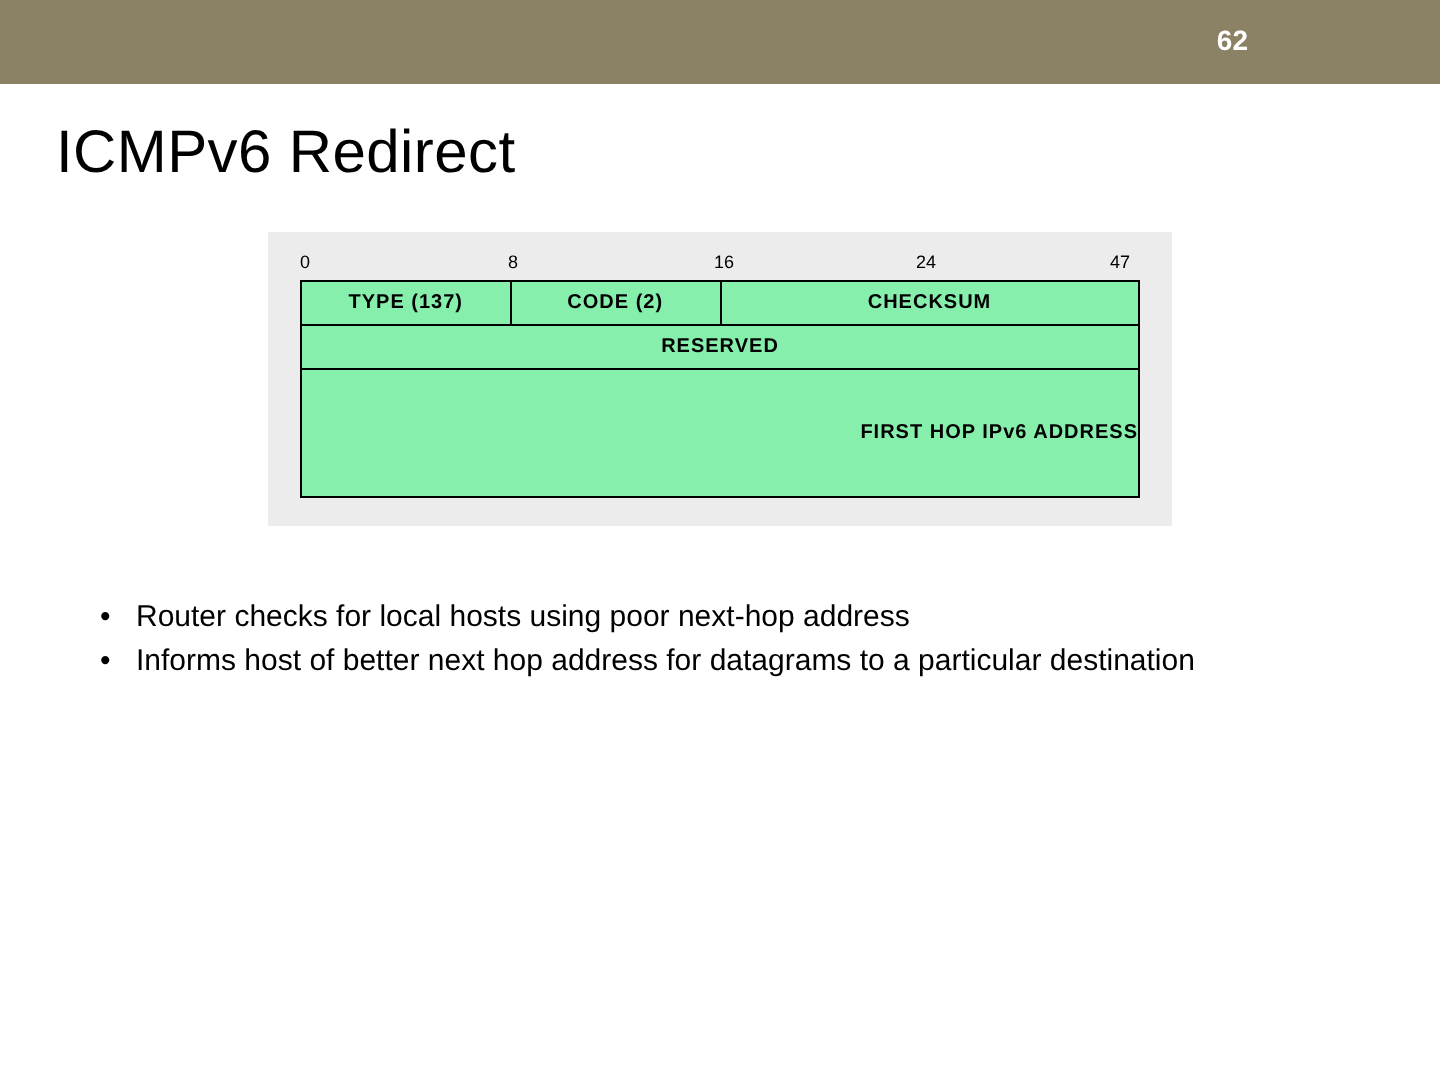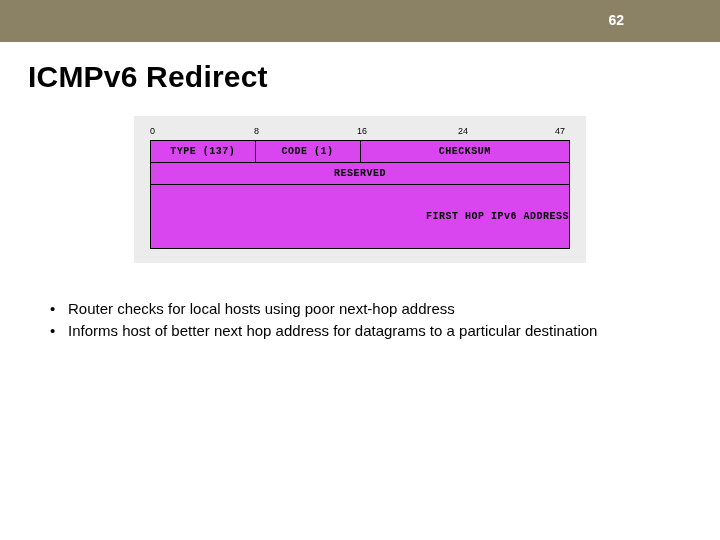--- a/index.html
+++ b/index.html
@@ -20,21 +20,21 @@
     position: absolute;
     right: 96px;
     top: 12px;
     color: #ffffff;
     font-size: 14px;
     font-weight: bold;
     text-align: center;
   }
   .title {
     font-size: 30px;
-    font-weight: 700;
+    font-weight: 400;
     color: #000;
     margin: 18px 0 0 28px;
     letter-spacing: 0.2px;
   }
   .diagram-wrap {
     margin: 22px auto 0 auto;
     width: 452px;
     background: #ececec;
     padding: 10px 16px 14px 16px;
   }
@@ -55,25 +55,25 @@
     width: 420px;
     border-collapse: collapse;
     table-layout: fixed;
   }
   .pkt-table td {
     border: 1px solid #000;
     text-align: center;
     vertical-align: middle;
     font-size: 10px;
     font-weight: bold;
-    font-family: Liberation Mono, monospace;
+    font-family: Liberation Sans, sans-serif;
     color: #000;
     letter-spacing: 0.5px;
     height: 22px;
-    background: #d946ef;
+    background: #86efac;
   }
   .row-big td { height: 64px; text-align: right; }
   .row-opt td {
     height: 36px;
     border-bottom: none;
   }
   .opt-inner { line-height: 1.0; }
   .dots { letter-spacing: 0; font-size: 10px; line-height: 0.5; display:block; margin-top:1px;}
   .bullets {
     margin: 36px 28px 0 50px;
@@ -108,21 +108,21 @@
   </div>
   <table class="pkt-table">
     <colgroup>
       <col style="width:25%">
         <col style="width:25%">
         <col style="width:50%">
     </colgroup>
     <tbody>
         <tr>
       <td>TYPE (137)</td>
-      <td>CODE (1)</td>
+      <td>CODE (2)</td>
       <td>CHECKSUM</td>
     </tr>
     <tr>
       <td colspan="3">RESERVED</td>
     </tr>
     <tr class="row-big">
       <td colspan="3">FIRST HOP IPv6 ADDRESS</td>
     </tr>
   </tbody>
     </table>

